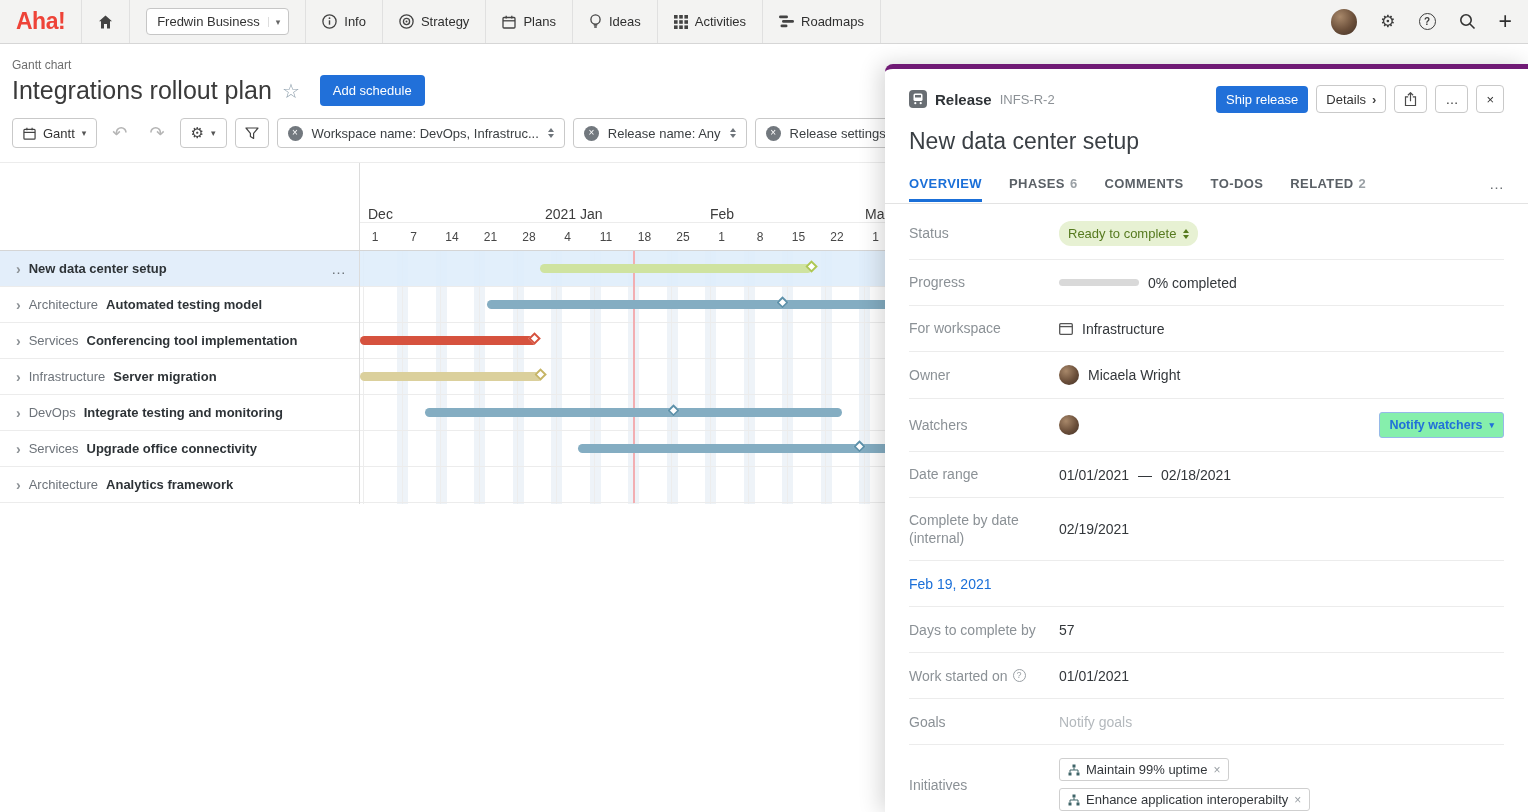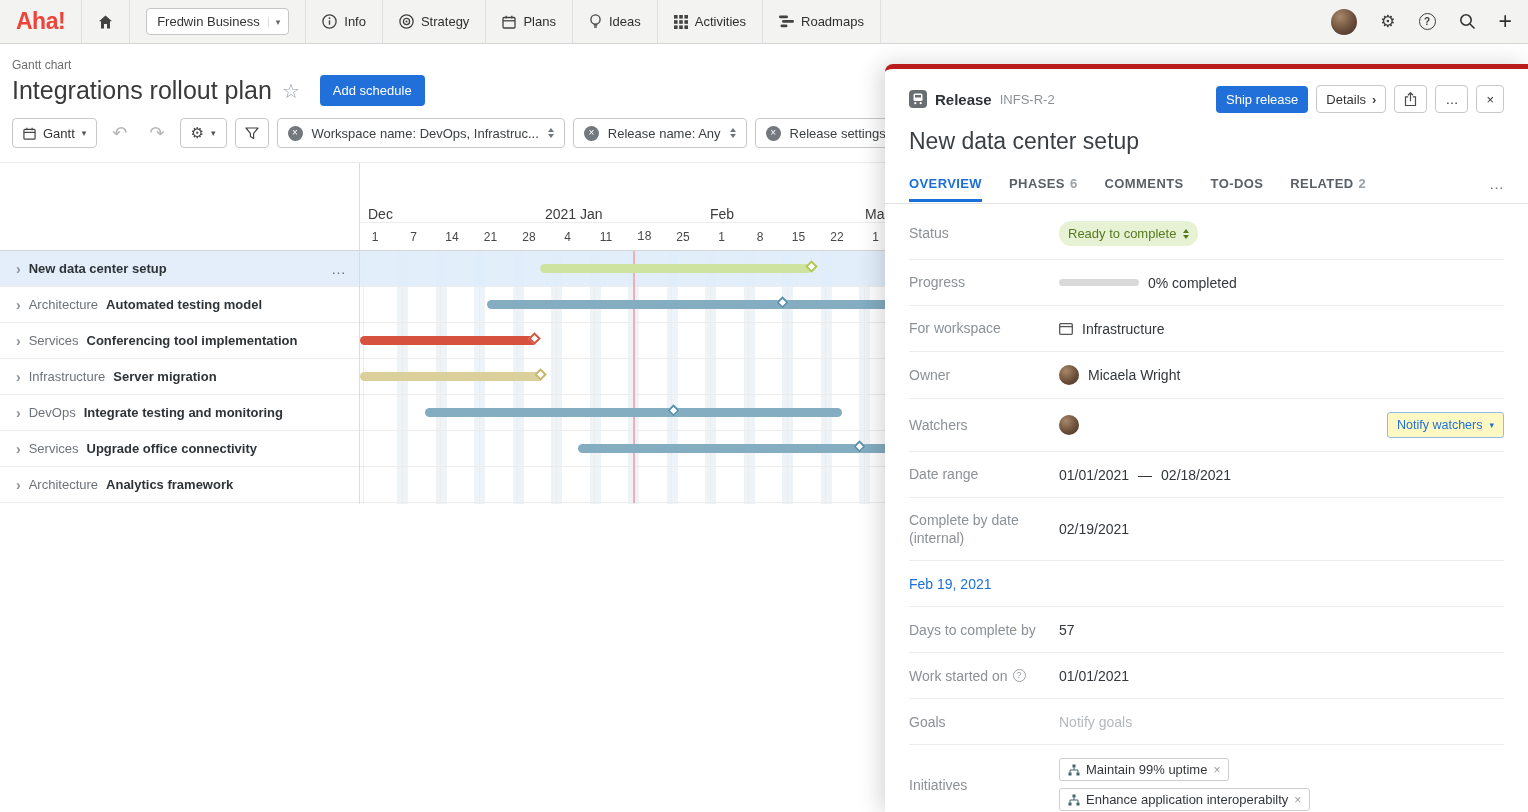--- a/index.html
+++ b/index.html
@@ -56,21 +56,21 @@
 .bar{position:absolute;height:9px;border-radius:5px;z-index:2;}
 .ms{position:absolute;width:9px;height:9px;background:#fff;border:2px solid #888;transform:rotate(45deg);z-index:3;}
 .g-left{position:absolute;left:0;top:0;width:360px;height:100%;border-right:1px solid #dcdcdc;z-index:4;}
 .g-row-left{height:36px;display:flex;align-items:center;gap:8px;padding:0 12px 0 16px;border-bottom:1px solid #ececec;font-size:13px;background:#fff;}
 .g-row-left.sel-left{background:#e3eefa;}
 .chev{color:#8d9296;font-size:14px;font-weight:bold;cursor:pointer;}
 .cat{color:#6d737a;}
 .nm{font-weight:bold;color:#2e3337;}
 .row-menu{margin-left:auto;color:#6f757b;font-size:15px;letter-spacing:1px;cursor:pointer;}
 
-.panel{position:absolute;left:885px;top:64px;right:0;bottom:0;background:#fff;z-index:10;box-shadow:-5px 0 22px rgba(0,0,0,0.16);border-radius:8px 0 0 0;border-top:5px solid #b91c1c;overflow:hidden;}
+.panel{position:absolute;left:885px;top:64px;right:0;bottom:0;background:#fff;z-index:10;box-shadow:-5px 0 22px rgba(0,0,0,0.16);border-radius:8px 0 0 0;border-top:5px solid #701a75;overflow:hidden;}
 .panel-inner{padding:16px 24px 0;}
 .p-head{display:flex;align-items:center;gap:8px;}
 .p-type{font-weight:bold;font-size:15px;color:#2f3337;}
 .p-ref{font-size:13px;color:#8c9196;}
 .p-actions{margin-left:auto;display:flex;gap:8px;align-items:center;}
 .btn-ship{background:#2170d9;color:#fff;border-radius:4px;font-size:13px;padding:6px 10px;}
 .btn-sm{border:1px solid #c9c9c9;border-radius:4px;background:#fff;font-size:13px;color:#333;padding:5px 9px;display:inline-flex;gap:6px;align-items:center;min-height:28px;}
 .btn-sm .chev-r{font-size:13px;font-weight:bold;color:#444;}
 .p-title{font-size:23px;color:#3a3f44;margin-top:15px;font-weight:400;}
 .tabs{display:flex;gap:27px;margin:20px -24px 0;padding:0 24px;border-bottom:1px solid #e3e3e3;align-items:center;}
@@ -83,21 +83,21 @@
 .frow.last{border-bottom:none;}
 .flabel{width:150px;flex:none;color:#8b9196;font-size:14px;line-height:1.3;display:flex;align-items:center;flex-wrap:wrap;}
 .fvalue{flex:1;font-size:14px;color:#33373b;display:flex;align-items:center;gap:9px;}
 .pill{background:#e7f1d3;color:#567a1f;font-size:13px;padding:5px 9px;border-radius:12px;display:inline-flex;align-items:center;gap:7px;cursor:pointer;}
 .updown{display:inline-flex;flex-direction:column;gap:2px;}
 .pill .updown i.tu{border-bottom-color:#567a1f;}
 .pill .updown i.td{border-top-color:#567a1f;}
 .pbar{width:80px;height:7px;border-radius:4px;background:#d9d9d9;overflow:hidden;display:inline-block;}
 .pfill{display:block;height:100%;background:#7fb24a;}
 .sm-avatar{width:20px;height:20px;border-radius:50%;background:radial-gradient(circle at 35% 30%,#a8886a,#6b4f3a 55%,#402f26);flex:none;}
-.btn-notify{border:1px solid #96b9e8;color:#2170d9;font-size:12.5px;border-radius:3px;padding:5px 9px;background:#fef9c3;display:inline-flex;gap:7px;align-items:center;}
+.btn-notify{border:1px solid #96b9e8;color:#2170d9;font-size:12.5px;border-radius:3px;padding:5px 9px;background:#86efac;display:inline-flex;gap:7px;align-items:center;font-weight:bold;}
 .btn-notify .caret{color:#2170d9;}
 .spread{justify-content:space-between;}
 .link{color:#1a6fd8;cursor:pointer;}
 .muted{color:#b4b9bd;}
 .qmark{width:13px;height:13px;border-radius:50%;border:1px solid #9aa0a5;color:#9aa0a5;font-size:9px;display:inline-flex;align-items:center;justify-content:center;margin-left:5px;}
 .tagcol{display:flex;flex-direction:column;gap:7px;align-items:flex-start;}
 .tag{display:inline-flex;align-items:center;gap:6px;border:1px solid #cfcfcf;border-radius:3px;padding:3px 8px;font-size:13px;color:#33373b;background:#fff;}
 .tag-x{color:#9aa0a5;font-size:12px;cursor:pointer;}
 </style>
 </head>
@@ -278,21 +278,21 @@
             <div class="month-label" style="left: 505px;">Mar</div>
           </div>
         <div class="ticks">
             <div class="tick-label" style="left: 15px;">1</div>
             <div class="tick-label" style="left: 53.5px;">7</div>
             <div class="tick-label" style="left: 92px;">14</div>
             <div class="tick-label" style="left: 130.5px;">21</div>
             <div class="tick-label" style="left: 169px;">28</div>
             <div class="tick-label" style="left: 207.5px;">4</div>
             <div class="tick-label" style="left: 246px;">11</div>
-            <div class="tick-label" style="left: 284.5px; font-family: Liberation Mono, monospace;">18</div>
+            <div class="tick-label" style="left: 284.5px;">18</div>
             <div class="tick-label" style="left: 323px;">25</div>
             <div class="tick-label" style="left: 361.5px;">1</div>
             <div class="tick-label" style="left: 400px;">8</div>
             <div class="tick-label" style="left: 438.5px;">15</div>
             <div class="tick-label" style="left: 477px;">22</div>
             <div class="tick-label" style="left: 515.5px;">1</div>
           </div>
       </div>
     </div>
     <div class="gantt-body">

